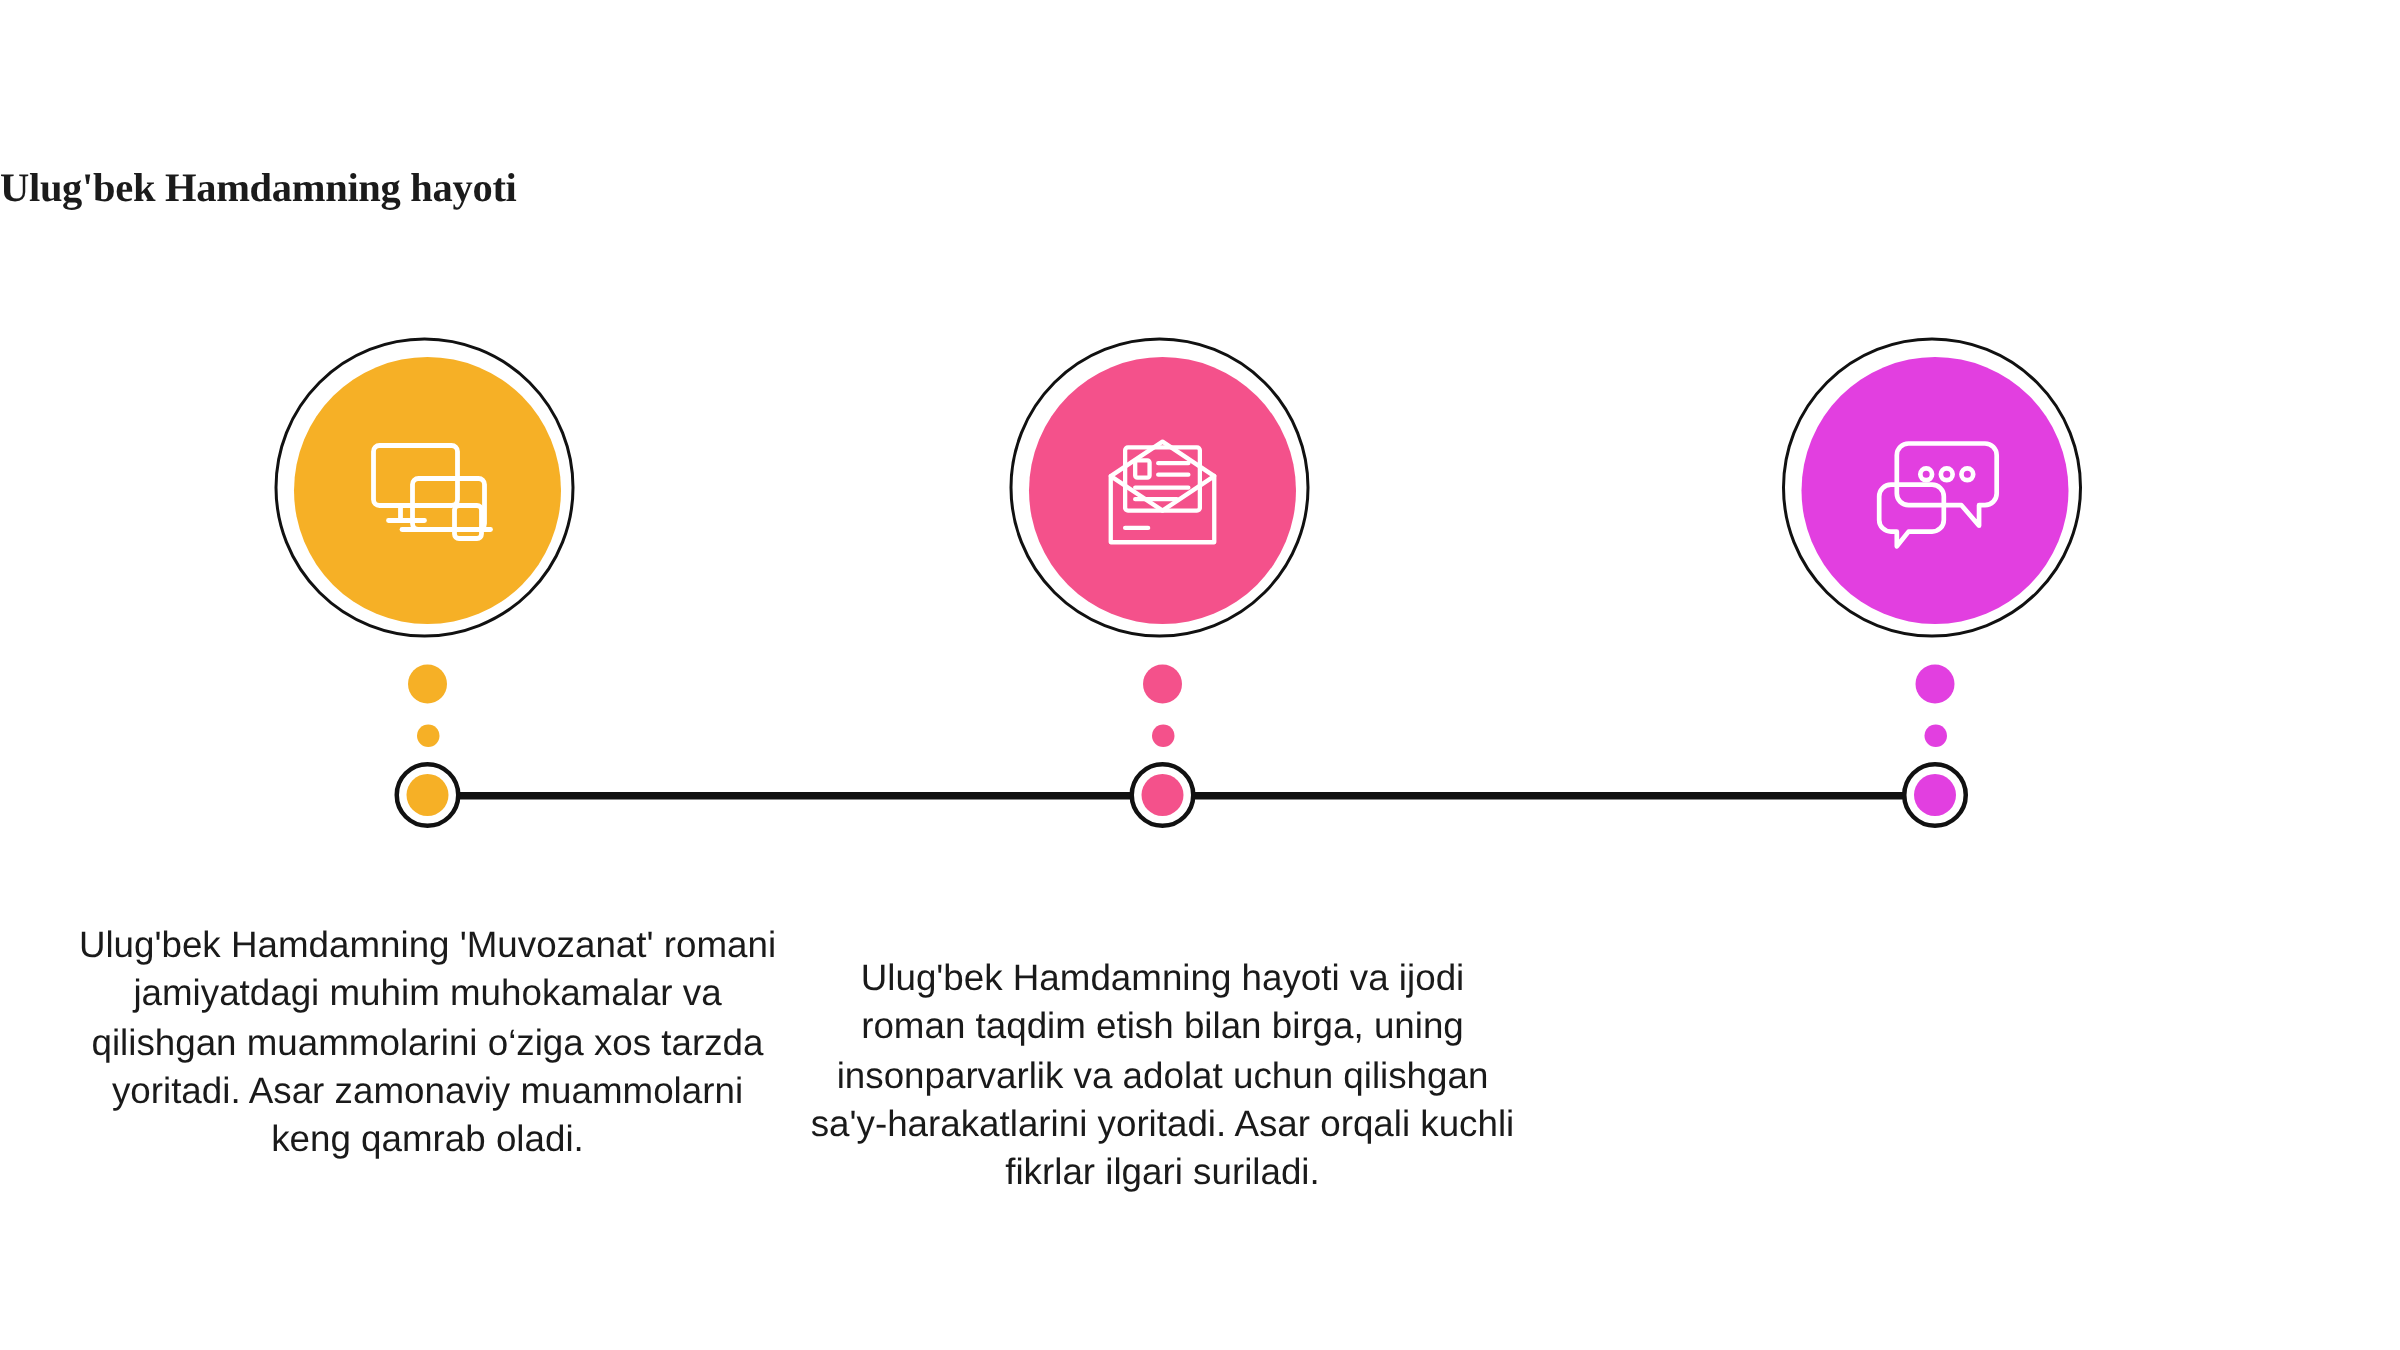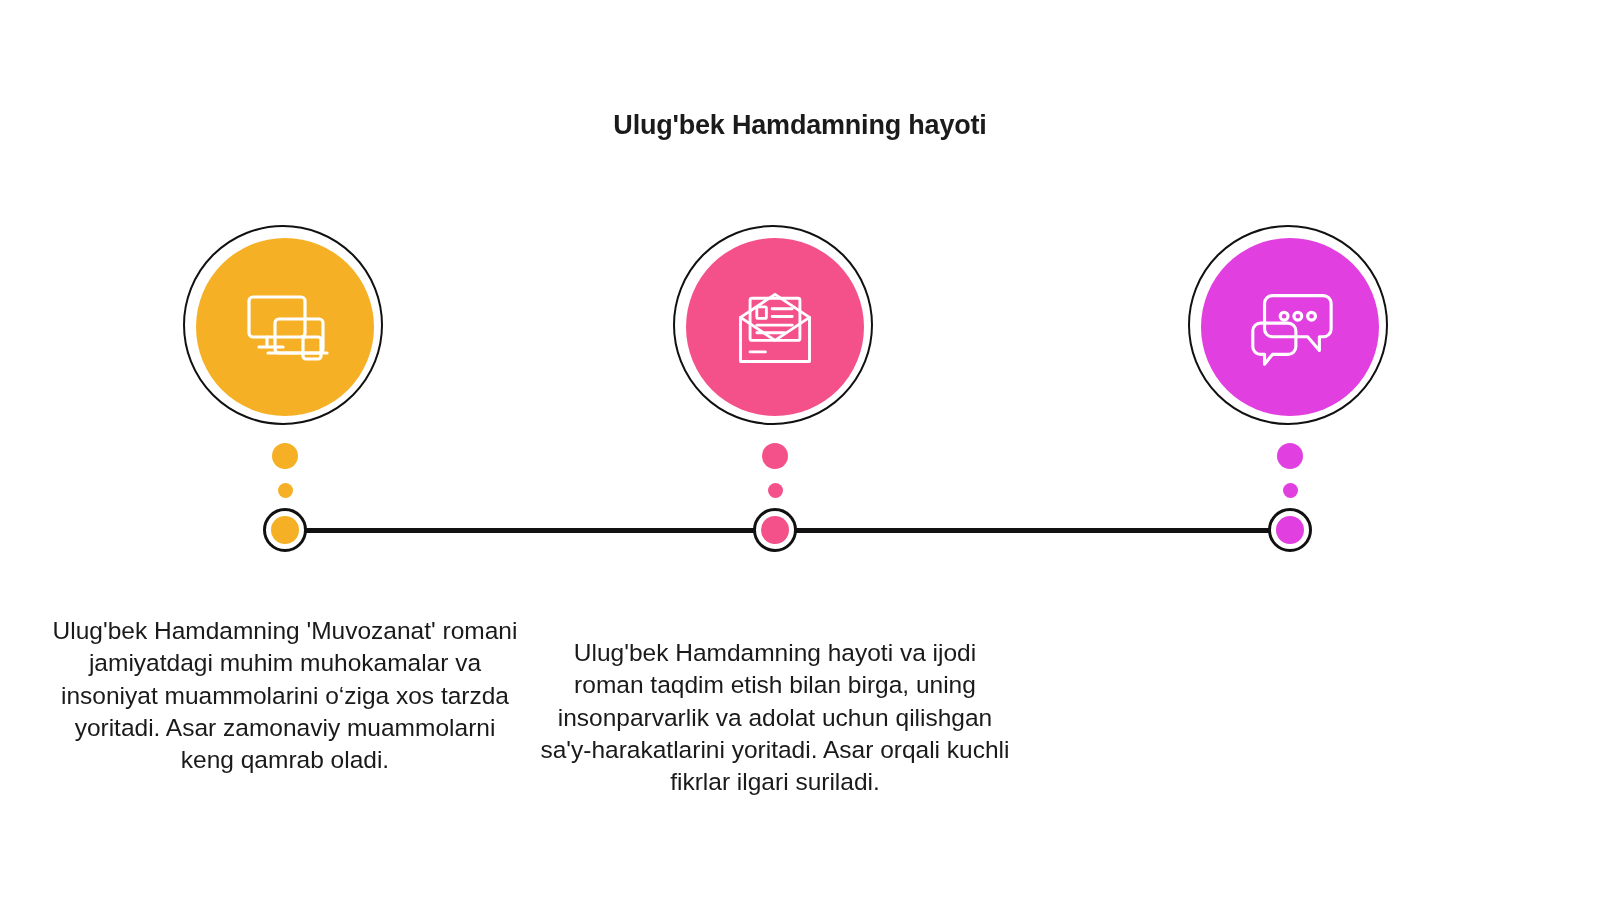--- a/index.html
+++ b/index.html
@@ -21,25 +21,25 @@
     width: 1600px;
     height: 900px;
   }
 
   
   .title {
     position: absolute;
     left: 0;
     top: 110px;
     width: 1600px;
-    text-align: center;
     font-size: 27px;
     font-weight: bold;
     color: #1b1b1b;
     letter-spacing: -0.2px;
+    font-family: Liberation Serif, serif;
   }
 
   
   .timeline-line {
     position: absolute;
     left: 285px;
     top: 528px;
     width: 1005px;
     height: 5px;
     background: #111111;
@@ -165,21 +165,21 @@
             <rect x="66" y="58" width="18" height="22" rx="3"></rect>
           </svg>
         </span>
       </div>
     </div>
     <div class="dot dot-lg" style="background: rgb(246, 176, 38);"></div>
     <div class="dot dot-sm" style="background: rgb(246, 176, 38);"></div>
     <div class="node">
       <div class="node-inner" style="background: rgb(246, 176, 38);"></div>
     </div>
-    <div class="desc desc-1">Ulug'bek Hamdamning 'Muvozanat' romani jamiyatdagi muhim muhokamalar va insoniyat muammolarini o‘ziga xos tarzda yoritadi. Asar zamonaviy muammolarni keng qamrab oladi.</div>
+    <div class="desc desc-1">Ulug'bek Hamdamning 'Muvozanat' romani jamiyatdagi muhim muhokamalar va qilishgan muammolarini o‘ziga xos tarzda yoritadi. Asar zamonaviy muammolarni keng qamrab oladi.</div>
   </div>
 
   <div class="column col-2">
     <div class="circle-wrap">
       <div class="circle-ring"></div>
       <div class="circle-fill" style="background: rgb(244, 81, 139);">
         <span>
           <svg width="92" height="92" viewBox="0 0 96 96" fill="none" stroke="#ffffff" stroke-width="3" stroke-linejoin="round" stroke-linecap="round">
             <rect x="22" y="18" width="52" height="44" rx="2"></rect>
             <rect x="29" y="27" width="10" height="12" rx="1.5"></rect>

